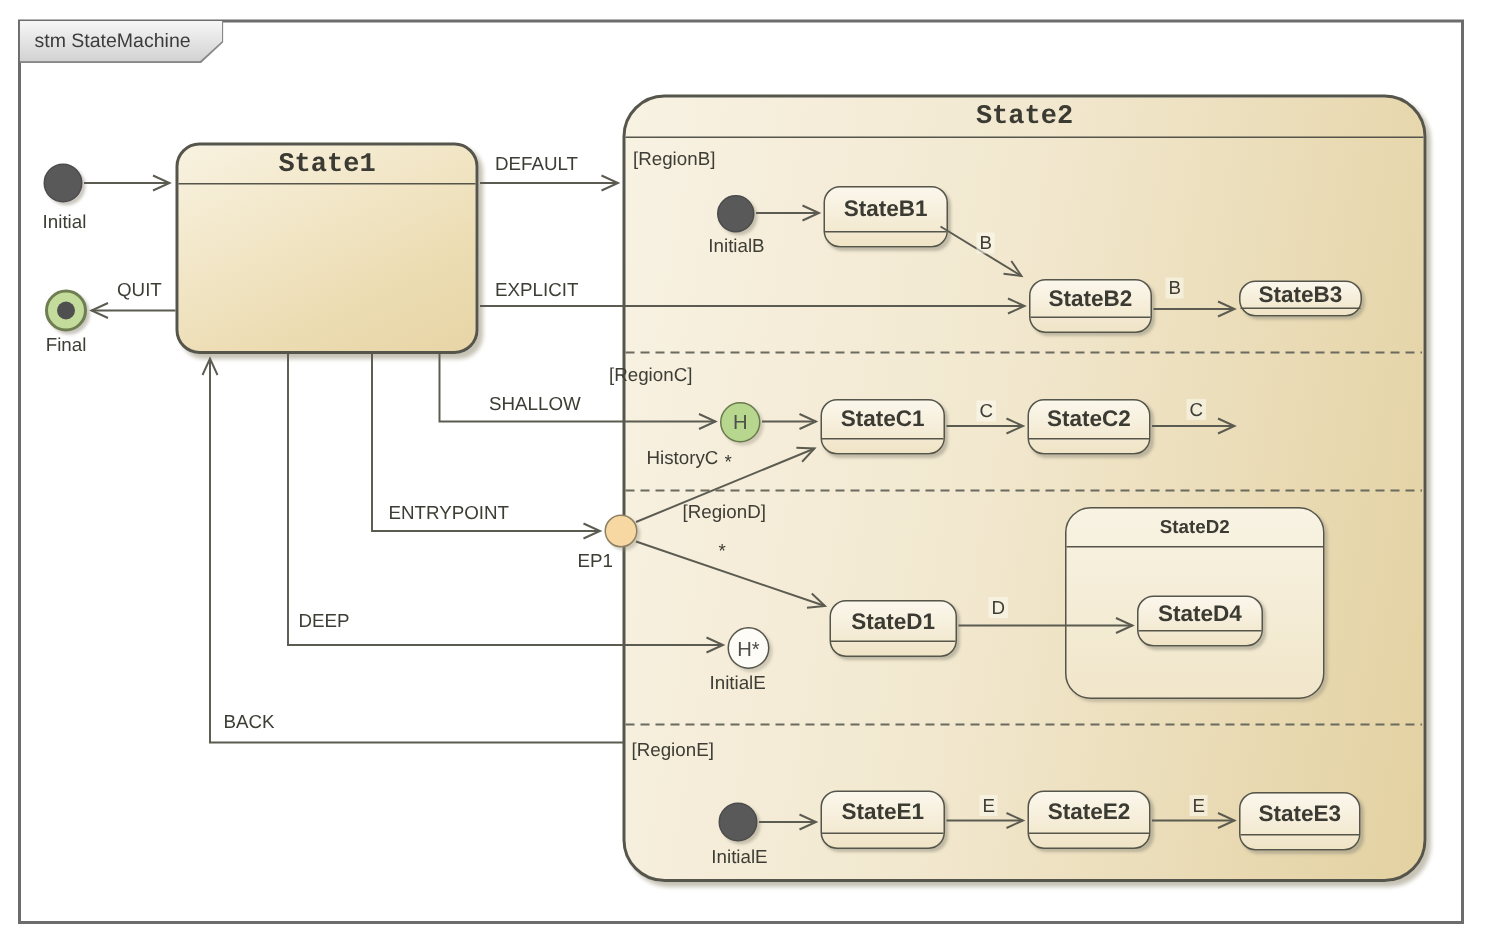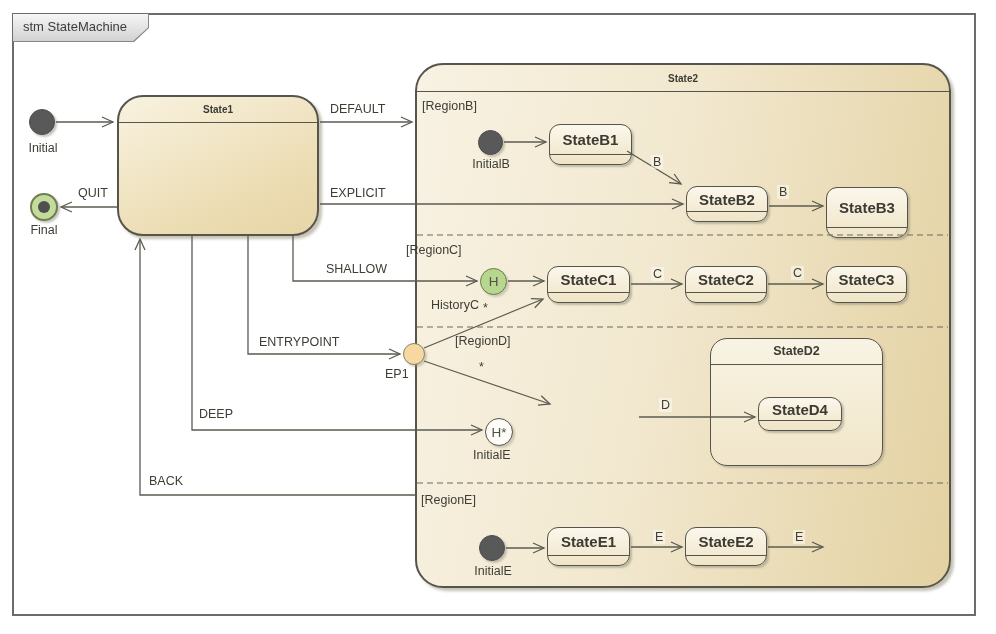--- a/index.html
+++ b/index.html
@@ -16,28 +16,28 @@
   .tab { position:absolute; left:13px; top:14px; width:136px; height:28px;
     background:#878787; clip-path:polygon(0 0,100% 0,100% 50%,89% 100%,0 100%); z-index:8; }
   .tab-fill { position:absolute; left:0; top:0; width:135px; height:27px;
     background:linear-gradient(180deg,#f6f6f6 0%,#d2d2d2 100%);
     clip-path:polygon(0 0,100% 0,100% 50%,89% 100%,0 100%); }
   .tab-label { position:absolute; left:10px; top:5px; font-size:13px; color:#3c3c3c; white-space:nowrap; }
 
   
   .bigstate { position:absolute; box-sizing:border-box; border:2px solid #55554b;
     box-shadow:3px 3px 3px #c6c2b4; }
-  .state1 { left:117px; top:95px; width:202px; height:141px; border-radius:26px;
+  .state1 { left:117px; top:95px; width:202px; height:141px; border-radius:16px;
     background:linear-gradient(155deg,#f8f2e0 0%,#ecdcb2 70%,#e7d5a6 100%); }
   .state1 .bighead { height:25px; border-bottom:1.5px solid #55554b; }
   .state2 { left:415px; top:63px; width:536px; height:525px; border-radius:28px;
     background:linear-gradient(100deg,#f8f2e3 0%,#f2e8cf 45%,#e3d1a1 100%); }
   .state2 .bighead { height:26px; border-bottom:1.5px solid #55554b; }
   .bighead { display:flex; align-items:center; justify-content:center;
-    font-weight:bold; font-size:10px; color:#3b3b33; }
+    font-weight:bold; font-size:18px; color:#3b3b33;font-family:Liberation Mono, monospace; }
 
   .region-label { position:absolute; font-size:12.5px; color:#3d3d35; z-index:6; white-space:nowrap; }
 
   
   .sstate { position:absolute; box-sizing:border-box; border:1.5px solid #55554b; border-radius:11px;
     background:linear-gradient(180deg,#fbf7ec 0%,#f0e4c6 100%);
     box-shadow:2px 2px 2px rgba(150,145,128,.55);
     display:flex; flex-direction:column; z-index:3; }
   .sname { flex:1; display:flex; align-items:center; justify-content:center;
     font-weight:bold; font-size:15px; color:#3b3b33; }
@@ -101,49 +101,53 @@
   </div>
 
   <div class="sstate" style="left:549px;top:124px;width:83px;height:41px;">
     <div class="sname">StateB1</div>
       <div class="scomp"></div>
   </div>
   <div class="sstate" style="left:686px;top:186px;width:82px;height:36px;">
     <div class="sname">StateB2</div>
       <div class="scomp"></div>
   </div>
-  <div class="sstate" style="left:826px;top:187px;width:82px;height:51px;">
+  <div class="sstate" style="left:826px;top:187px;width:82px;height:24px;">
     <div class="sname">StateB3</div>
       <div class="scomp"></div>
   </div>
 
   <div class="sstate" style="left:547px;top:266px;width:83px;height:37px;">
     <div class="sname">StateC1</div>
       <div class="scomp"></div>
   </div>
   <div class="sstate" style="left:685px;top:266px;width:82px;height:37px;">
     <div class="sname">StateC2</div>
       <div class="scomp"></div>
   </div>
-  <div class="sstate" style="left:826px;top:266px;width:81px;height:37px;">
-    <div class="sname">StateC3</div>
-      <div class="scomp"></div>
-  </div>
-
+
+  <div class="sstate" style="left:553px;top:400px;width:85px;height:38px;">
+    <div class="sname">StateD1</div>
+      <div class="scomp"></div>
+  </div>
   <div class="sstate" style="left:758px;top:397px;width:84px;height:34px;z-index:4;">
     <div class="sname">StateD4</div>
       <div class="scomp"></div>
   </div>
 
   <div class="sstate" style="left:547px;top:527px;width:83px;height:39px;">
     <div class="sname">StateE1</div>
       <div class="scomp"></div>
   </div>
   <div class="sstate" style="left:685px;top:527px;width:82px;height:39px;">
     <div class="sname">StateE2</div>
+      <div class="scomp"></div>
+  </div>
+  <div class="sstate" style="left:826px;top:528px;width:81px;height:39px;">
+    <div class="sname">StateE3</div>
       <div class="scomp"></div>
   </div>
 
   <div class="pseudo p-initial" style="left:29px;top:109px;width:26px;height:26px;"></div>
   <div class="icon-label" style="left:22px;top:141px;width:42px;">Initial</div>
 
   <div class="pseudo p-final-outer" style="left:30px;top:193px;width:28px;height:28px;">
     <div class="p-final-inner"></div>
   </div>
   <div class="icon-label" style="left:26px;top:223px;width:36px;">Final</div>

